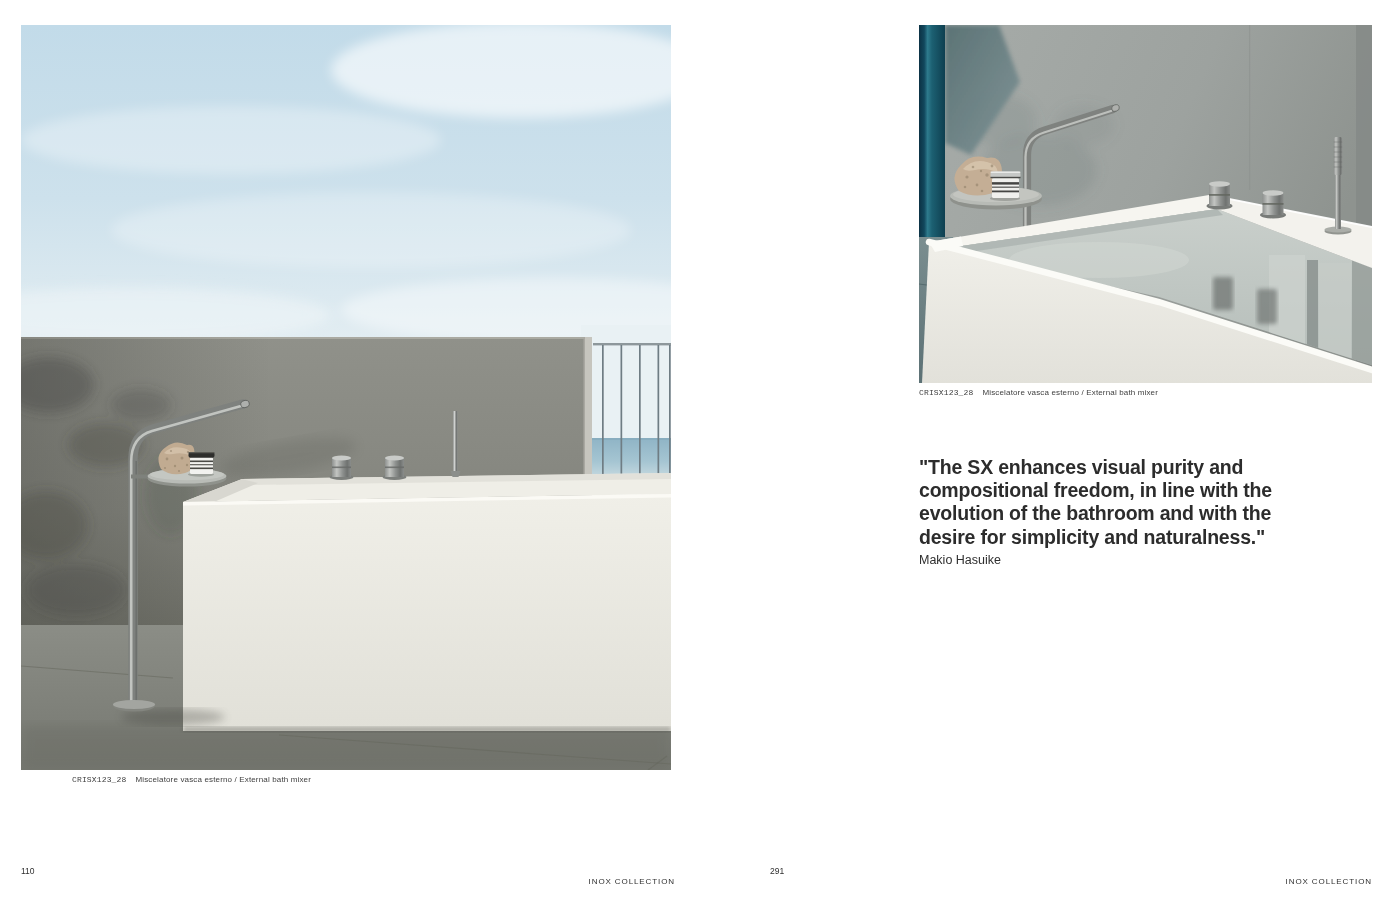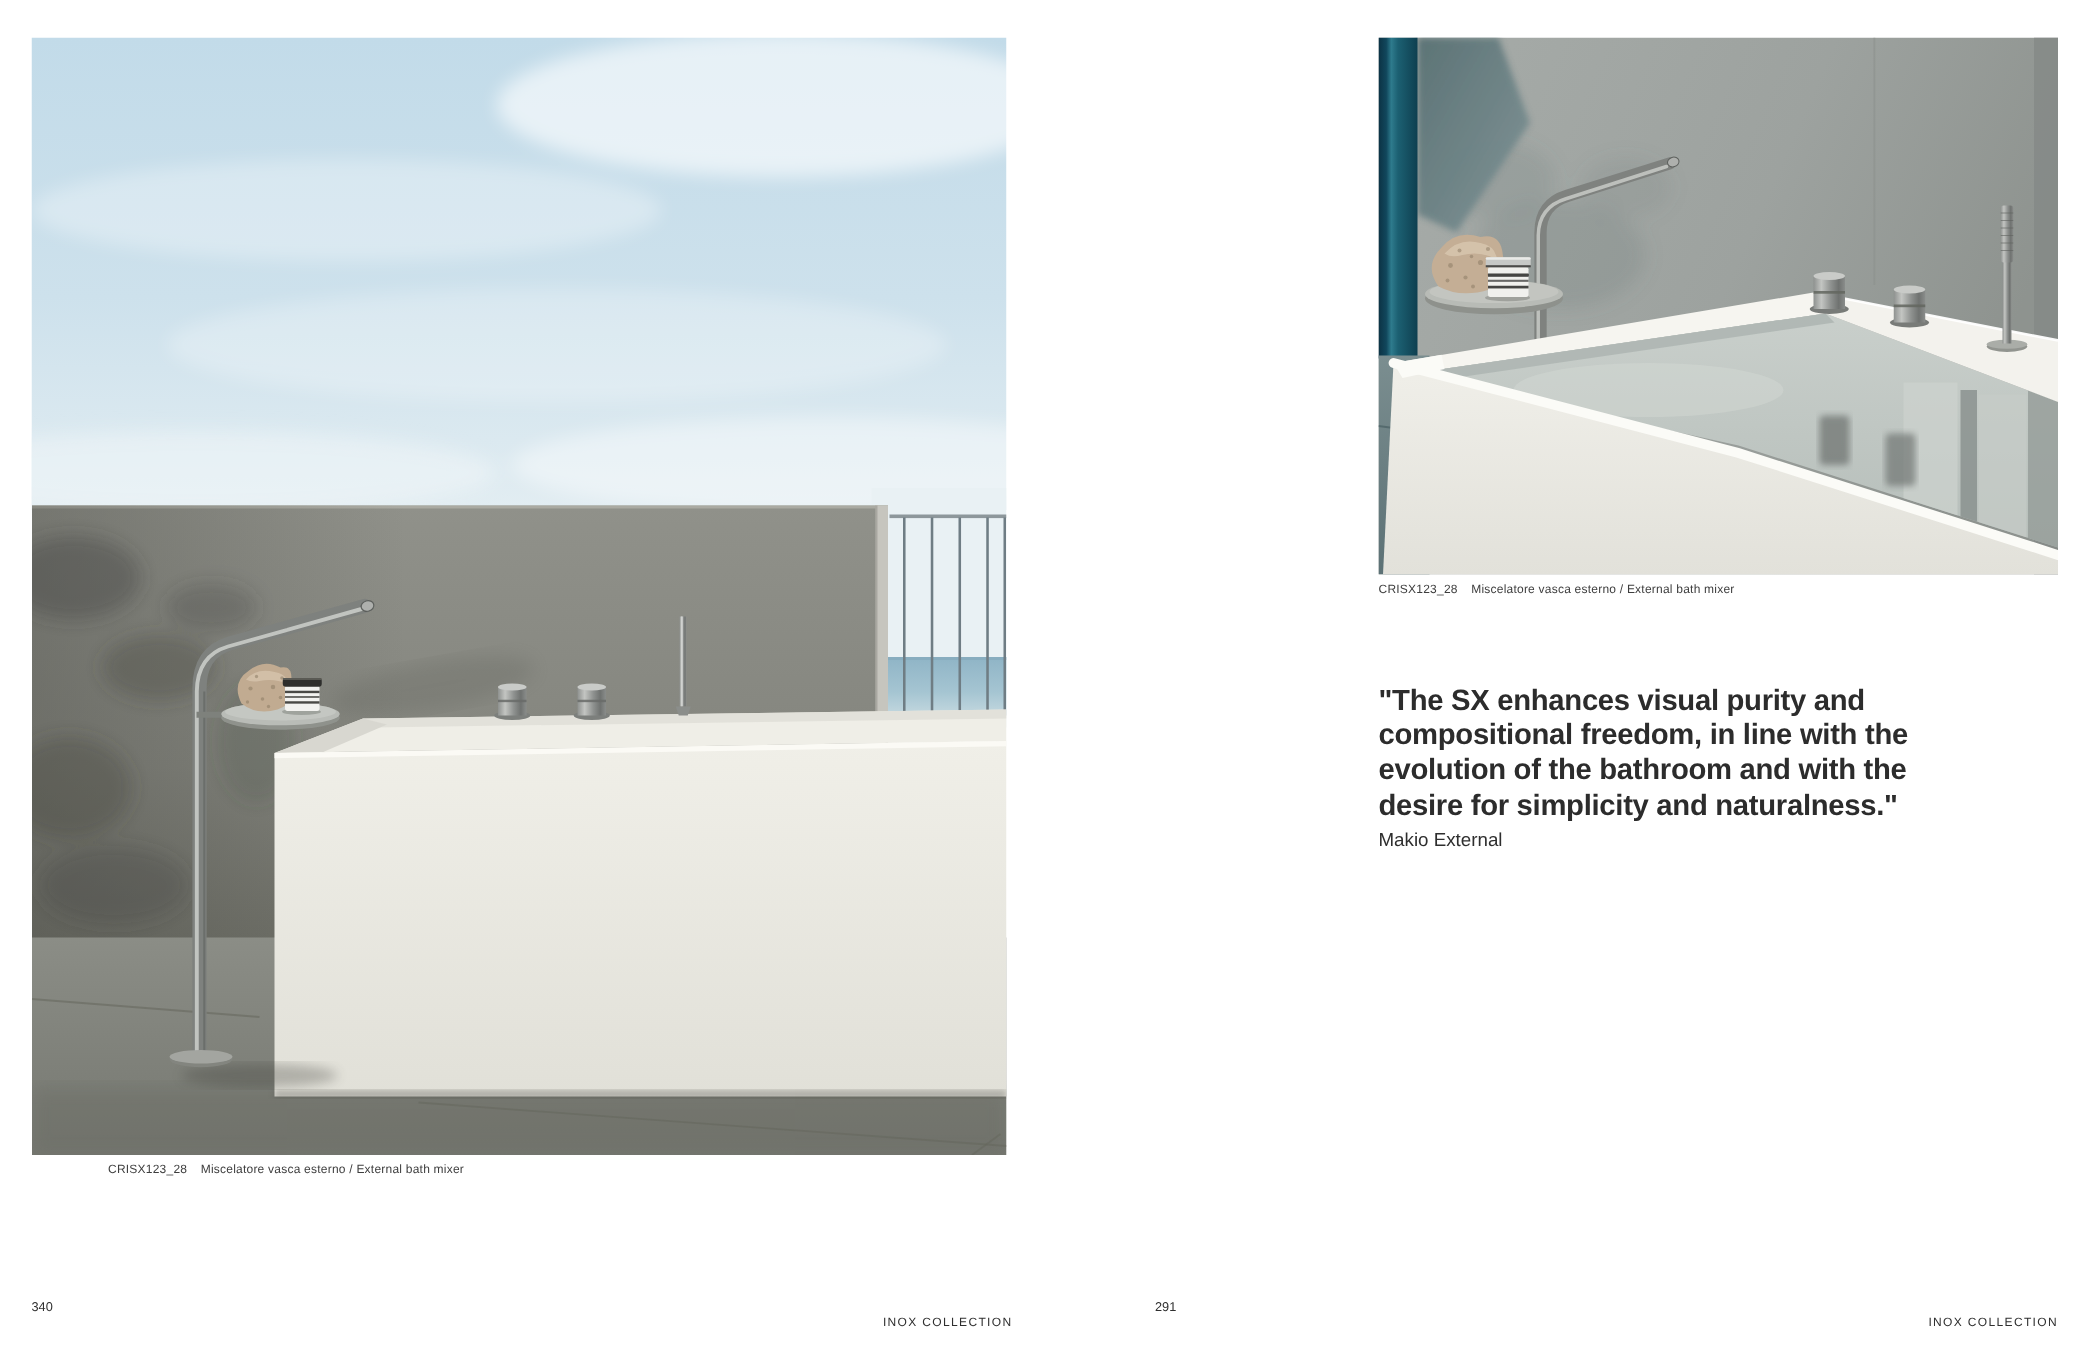--- a/index.html
+++ b/index.html
@@ -9,21 +9,21 @@
   }
   .photo{position:absolute;display:block;}
   #photo-left{left:21px;top:25px;width:650px;height:745px;}
   #photo-right{left:919px;top:25px;width:453px;height:358px;}
   .caption{
     position:absolute;font-size:8px;letter-spacing:.15px;color:#3e3e3e;
     white-space:nowrap;
   }
   #caption-left{left:72px;top:775px;}
   #caption-right{left:919px;top:388px;}
-  .caption .code{margin-right:9px;}
+  .caption .code{margin-right:9px;font-family:Liberation Mono, monospace;}
   .quote-block{position:absolute;left:919px;top:456px;width:356px;}
   .quote-text{
     font-size:19.5px;font-weight:bold;line-height:23.2px;letter-spacing:-.2px;
     color:#2c2c2c;margin:0;
   }
   .quote-author{font-size:12.5px;color:#2e2e2e;margin-top:4px;}
   .footer-num{position:absolute;top:866px;font-size:8.5px;color:#2f2f2f;}
   .footer-coll{
     position:absolute;top:866px;font-size:8px;color:#2f2f2f;
     letter-spacing:.9px;text-align:right;margin-top:11px;
@@ -356,19 +356,19 @@
 
 <div id="caption-left" class="caption">
   <span class="code">CRISX123_28</span><span>Miscelatore vasca esterno / External bath mixer</span>
 </div>
 <div id="caption-right" class="caption">
   <span class="code">CRISX123_28</span><span>Miscelatore vasca esterno / External bath mixer</span>
 </div>
 
 <div class="quote-block">
   <p class="quote-text">"The SX enhances visual purity and compositional freedom, in line with the evolution of the bathroom and with the desire for simplicity and naturalness."</p>
-  <div class="quote-author">Makio External</div>
+  <div class="quote-author">Makio Hasuike</div>
 </div>
 
-<div id="footer-num-left" class="footer-num">340</div>
+<div id="footer-num-left" class="footer-num">110</div>
 <div id="footer-coll-left" class="footer-coll">INOX COLLECTION</div>
 <div id="footer-num-right" class="footer-num">291</div>
 <div id="footer-coll-right" class="footer-coll">INOX COLLECTION</div>
 
 </body></html>

